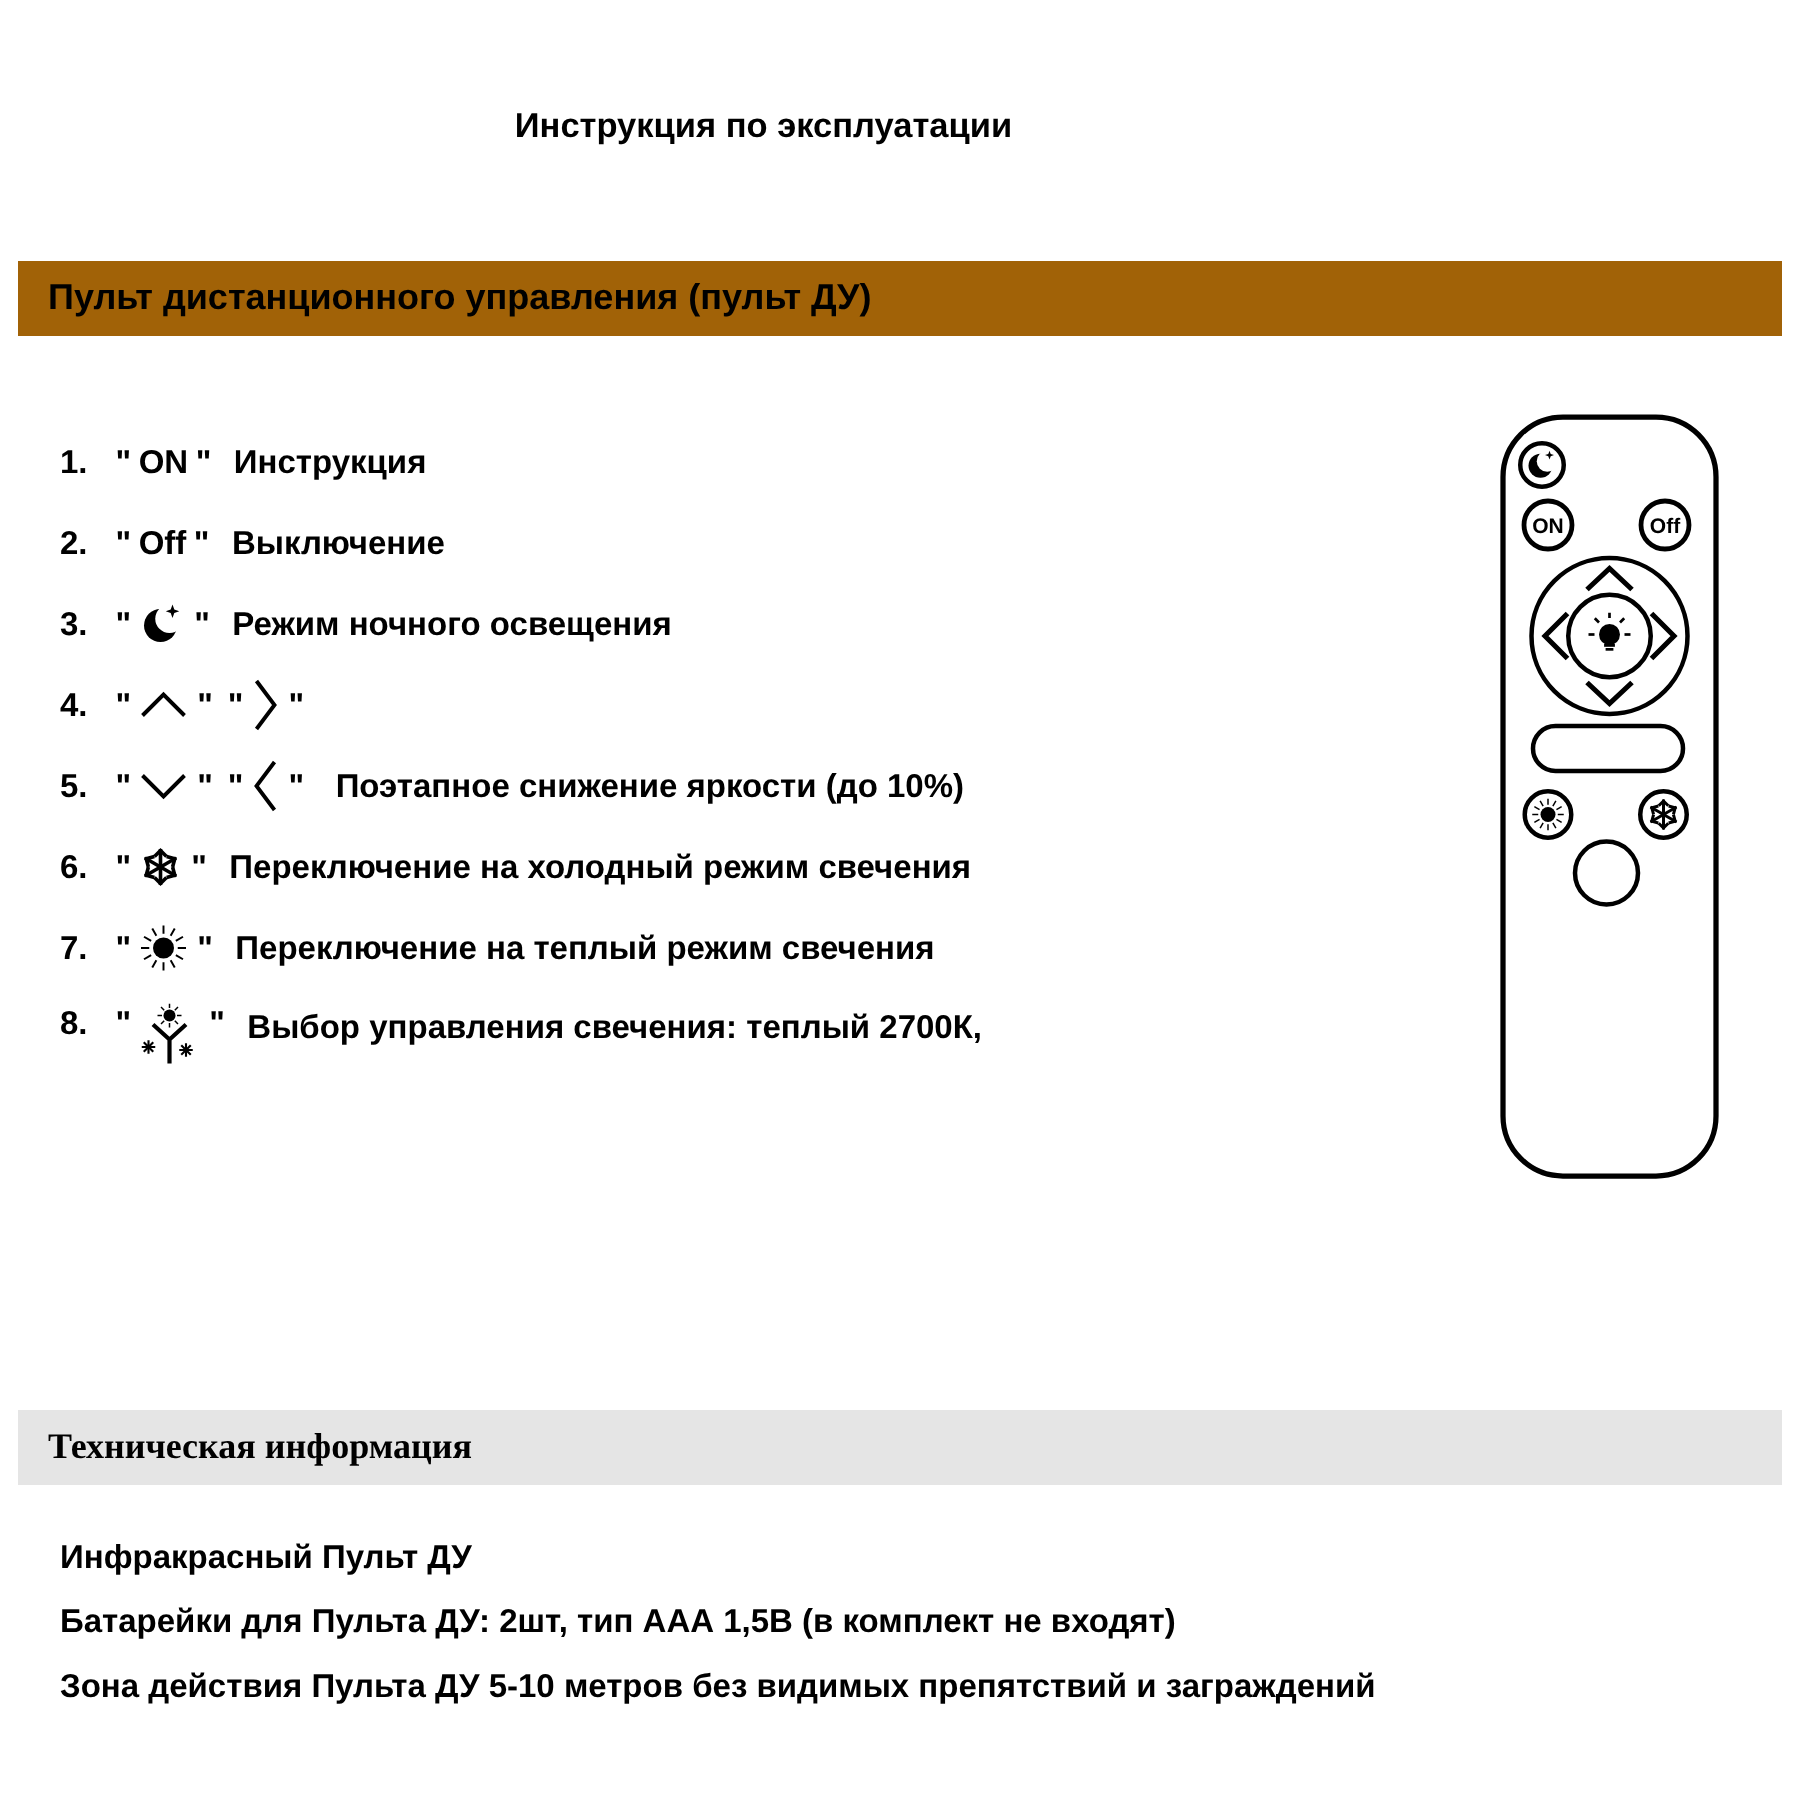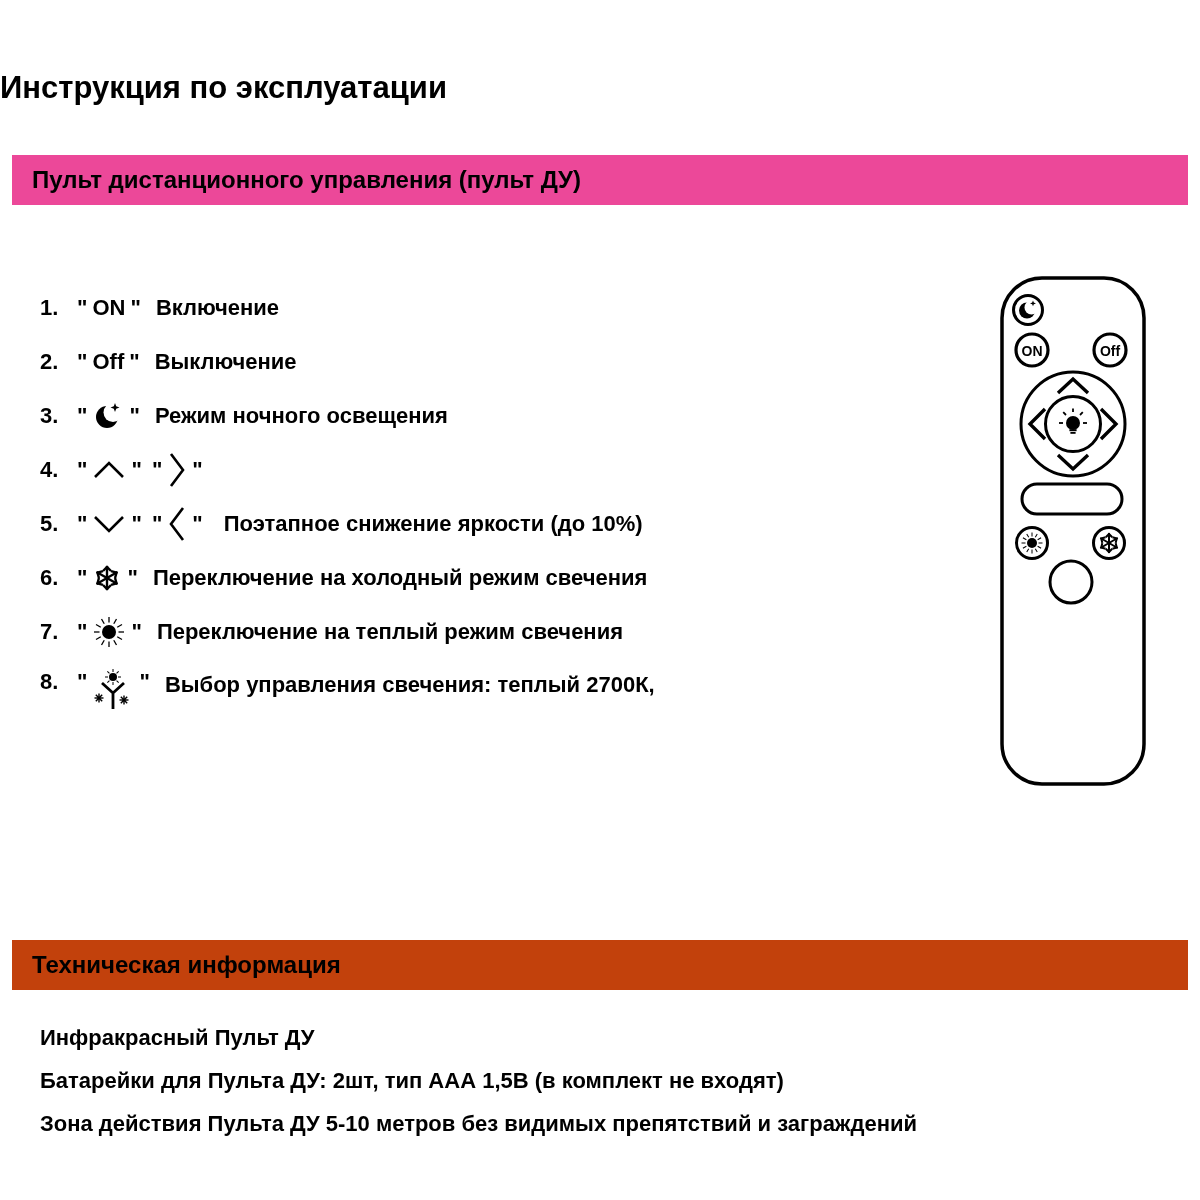--- a/index.html
+++ b/index.html
@@ -4,21 +4,21 @@
 <style>
   html,body{margin:0;padding:0;}
   body{
     width:1200px;height:1200px;
     background:#ffffff;color:#000000;
     font-family:"Liberation Sans", sans-serif;
     position:relative;overflow:hidden;
   }
   .page-title{
     position:absolute;top:70px;left:0;width:1018px;
-    font-size:31px;font-weight:bold;
+    text-align:center;font-size:23px;font-weight:bold;
   }
   .section-bar{
     position:absolute;left:12px;width:1176px;height:50px;
     display:flex;align-items:center;box-sizing:border-box;
     padding-left:20px;font-size:24px;font-weight:bold;
   }
   .bar-remote{top:155px;}
   .bar-tech{top:940px;}
   .instruction-list{
     position:absolute;left:40px;top:281px;width:900px;
@@ -41,32 +41,32 @@
   }
   .tech-line{height:43px;display:flex;align-items:center;}
   svg{display:block;}
   .item svg{display:inline-block;}
 </style>
 </head>
 <body>
 
 <div class="page-title">Инструкция по эксплуатации</div>
 
-<div class="section-bar bar-remote" style="background:#ec4899;">
+<div class="section-bar bar-remote" style="background:#a16207;margin-top:19px;">
   <span>Пульт дистанционного управления (пульт ДУ)</span>
 </div>
 
 <div class="instruction-list">
 
   <div class="item">
     <span class="num">1.</span>
     <span class="q">"</span>
     <span>ON</span>
     <span class="q">"</span>
-    <span class="label">Включение</span>
+    <span class="label">Инструкция</span>
   </div>
 
   <div class="item">
     <span class="num">2.</span>
     <span class="q">"</span>
     <span>Off</span>
     <span class="q">"</span>
     <span class="label">Выключение</span>
   </div>
 
@@ -323,21 +323,21 @@
               <path d="M-3.2 5.8 L0 9 L3.2 5.8"></path>
             </g>
         </g>
       </g>
     </g>
 
     <circle cx="71" cy="306" r="21" fill="#fff" stroke="#000" stroke-width="3"></circle>
   </svg>
 </div>
 
-<div class="section-bar bar-tech" style="background:#c2410c;">
+<div class="section-bar bar-tech" style="background:#e5e5e5;font-family:Liberation Serif, serif;">
   <span>Техническая информация</span>
 </div>
 
 <div class="tech-lines">
   <div class="tech-line">Инфракрасный Пульт ДУ</div>
   <div class="tech-line">Батарейки для Пульта ДУ: 2шт, тип ААА 1,5В (в комплект не входят)</div>
   <div class="tech-line">Зона действия Пульта ДУ 5-10 метров без видимых препятствий и заграждений</div>
 </div>
 
 </body></html>

